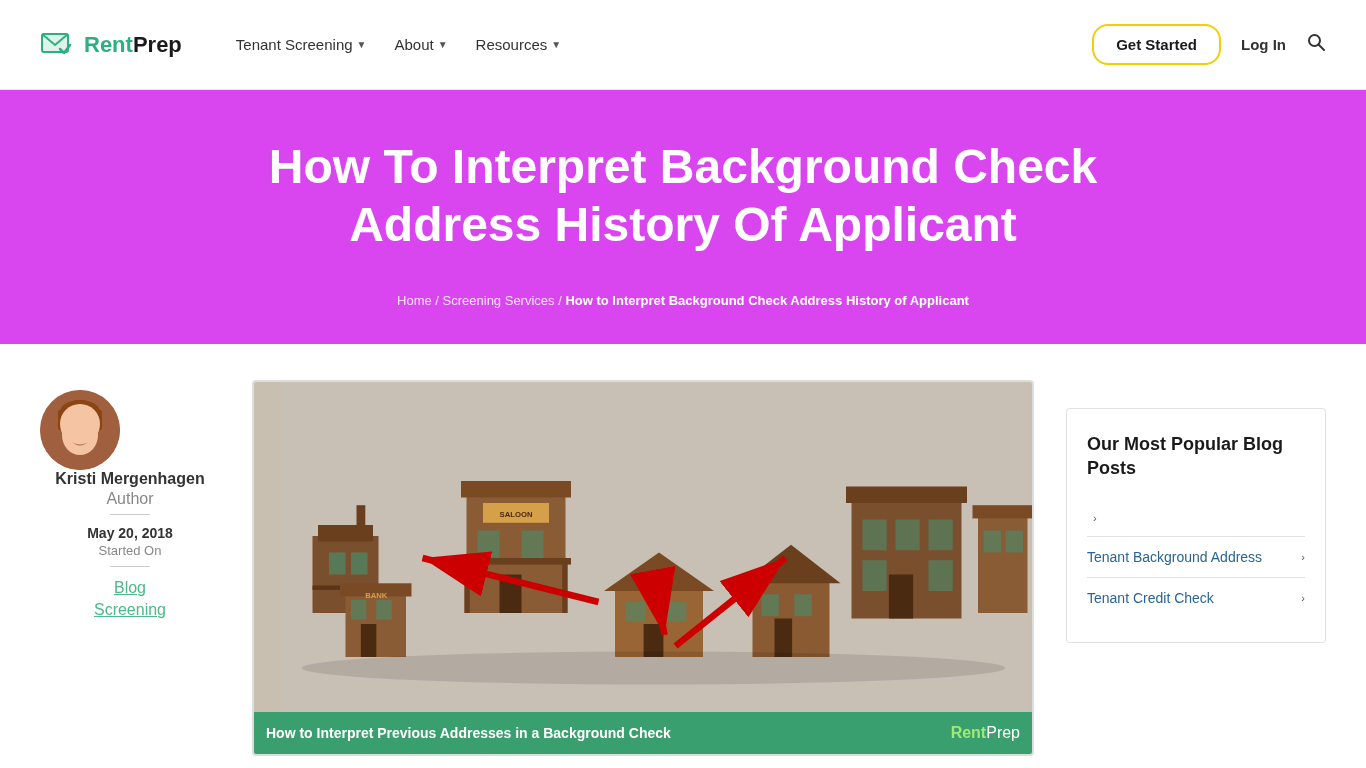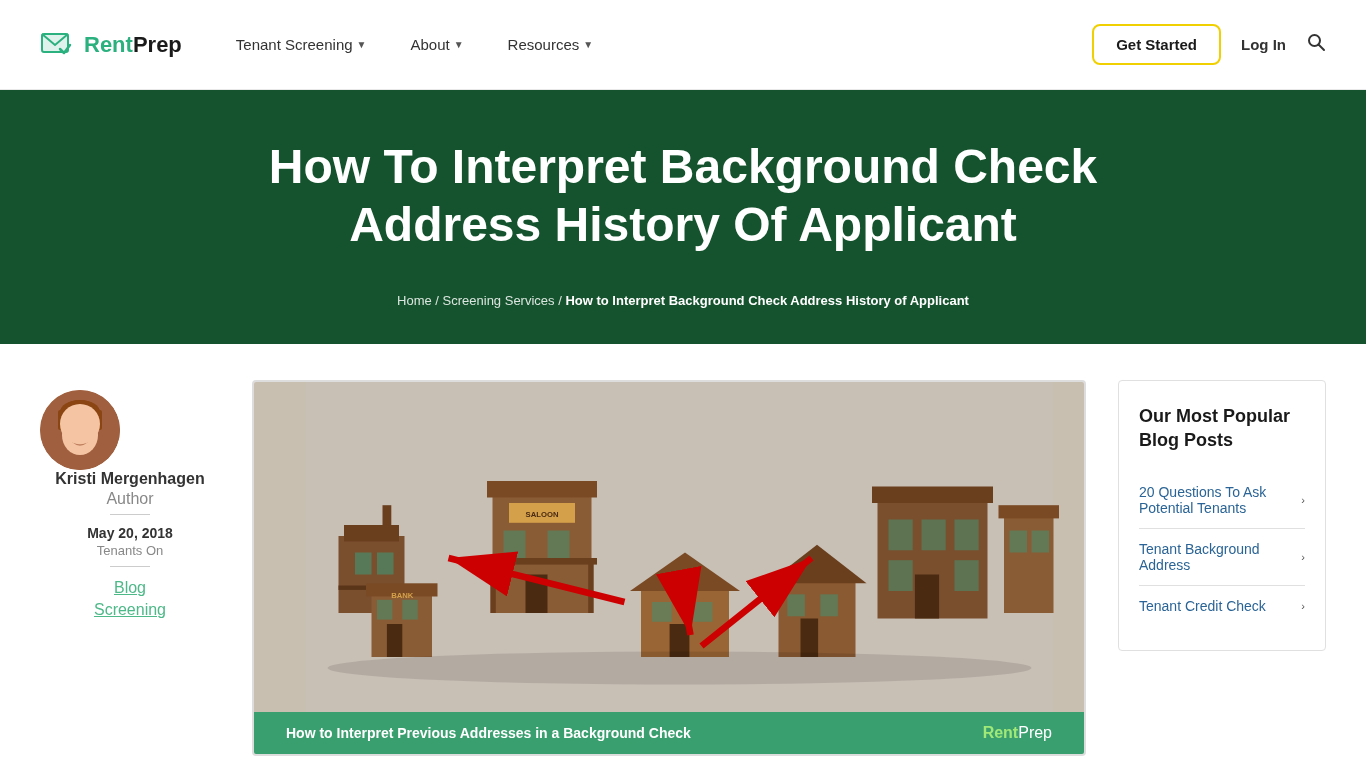--- a/index.html
+++ b/index.html
@@ -29,21 +29,21 @@
     }
     .logo-text {
       font-size: 22px;
       font-weight: 700;
       color: #1a1a1a;
     }
     .logo-text span { color: #2bb07f; }
     .nav {
       display: flex;
       align-items: center;
-      gap: 16px;
+      gap: 0;
       flex: 1;
     }
     .nav-item {
       display: flex;
       align-items: center;
       gap: 4px;
       padding: 8px 14px;
       font-size: 15px;
       font-weight: 500;
       color: #333;
@@ -56,21 +56,21 @@
     }
     .header-actions {
       display: flex;
       align-items: center;
       gap: 20px;
     }
     .btn-get-started {
       padding: 10px 22px;
       background: #fff;
       border: 2.5px solid #f0d000;
-      border-radius: 8px;
+      border-radius: 16px;
       font-size: 15px;
       font-weight: 700;
       color: #1a1a1a;
       cursor: pointer;
     }
     .btn-login {
       font-size: 15px;
       font-weight: 600;
       color: #333;
       cursor: pointer;
@@ -80,21 +80,21 @@
     .search-icon-btn {
       background: none;
       border: none;
       cursor: pointer;
       font-size: 18px;
       color: #333;
     }
 
     
     .hero {
-      background: #14532d;
+      background: #d946ef;
       padding: 48px 40px 36px;
       text-align: center;
     }
     .hero-title {
       font-size: 48px;
       font-weight: 900;
       color: #fff;
       line-height: 1.2;
       margin-bottom: 20px;
       max-width: 980px;
@@ -214,39 +214,40 @@
       justify-content: center;
       overflow: hidden;
       padding-left: 21px;
     }
 
     .image-caption {
       background: #3a9f6f;
       display: flex;
       align-items: center;
       justify-content: space-between;
-      padding: 12px 32px;
+      padding: 12px 12px;
       gap: 24px;
     }
     .image-caption-text {
       font-size: 14px;
       font-weight: 700;
       color: #fff;
     }
     .caption-logo {
       font-size: 16px;
       font-weight: 700;
       color: #fff;
     }
     .caption-logo span { color: #a0e878; }
 
     
     .right-sidebar {
-      width: 208px;
+      width: 260px;
       flex-shrink: 0;
+      margin-top: 28px;
     }
     .sidebar-widget {
       background: #fff;
       border: 1px solid #e0e0e0;
       border-radius: 4px;
       padding: 24px 20px;
     }
     .sidebar-widget-title {
       font-size: 18px;
       font-weight: 800;
@@ -343,21 +344,21 @@
 
         <ellipse cx="40" cy="22" rx="20" ry="12" fill="#8B4513"></ellipse>
         <rect x="18" y="20" width="5" height="20" rx="2" fill="#8B4513"></rect>
         <rect x="57" y="20" width="5" height="20" rx="2" fill="#8B4513"></rect>
       </svg>
     </div>
     <div class="author-name">Kristi Mergenhagen</div>
     <div class="author-role">Author</div>
     <div class="author-divider"></div>
     <div class="author-date">May 20, 2018</div>
-    <div class="author-posted">Tenants On</div>
+    <div class="author-posted">Started On</div>
     <div class="author-divider2"></div>
     <a class="author-tag">Blog</a>
     <a class="author-tag">Screening</a>
   </aside>
 
   <main class="article-main">
     <div class="article-image-wrapper">
       <div class="article-image-inner">
 
         <svg width="100%" height="100%" viewBox="0 0 680 300" xmlns="http://www.w3.org/2000/svg">
@@ -447,21 +448,20 @@
           <span>Rent</span><span style="color:#fff; font-weight:400;">Prep</span>
         </span>
       </div>
     </div>
   </main>
 
   <aside class="right-sidebar">
     <div class="sidebar-widget">
       <h3 class="sidebar-widget-title">Our Most Popular Blog Posts</h3>
       <a class="sidebar-link">
-        <span>20 Questions To Ask Potential Tenants</span>
         <span class="sidebar-chevron">›</span>
       </a>
       <a class="sidebar-link">
         <span>Tenant Background Address</span>
         <span class="sidebar-chevron">›</span>
       </a>
       <a class="sidebar-link">
         <span>Tenant Credit Check</span>
         <span class="sidebar-chevron">›</span>
       </a>

